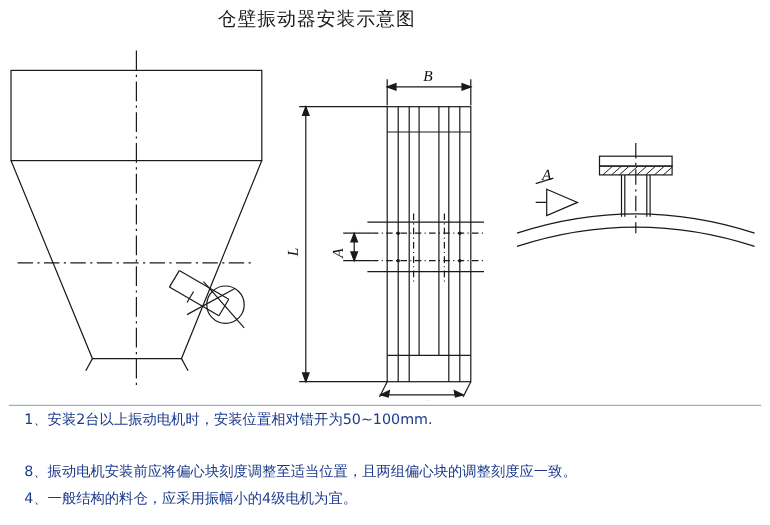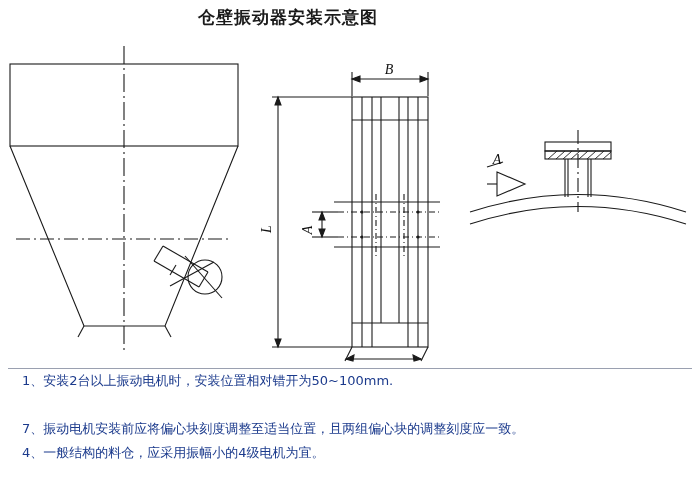--- a/index.html
+++ b/index.html
@@ -18,21 +18,21 @@
     width: 700px;
     height: 477px;
   }
   #title {
     position: absolute;
     top: 6px;
     left: 0;
     width: 576px;
     text-align: center;
     font-size: 17px;
-    font-weight: bold;
+    font-weight: normal;
     color: #1a1a1a;
     letter-spacing: 1px;
     font-family: "DejaVu Sans", sans-serif;
   }
   #drawing {
     position: absolute;
     top: 34px;
     left: 0;
     width: 700px;
     height: 330px;
@@ -208,17 +208,17 @@
       <text x="271" y="195" font-size="14" font-style="italic" font-family="Liberation Serif, serif" fill="#111" text-anchor="middle" transform="rotate(-90 271 195)">L</text>
       <text x="312" y="196" font-size="14" font-style="italic" font-family="Liberation Serif, serif" fill="#111" text-anchor="middle" transform="rotate(-90 312 196)">A</text>
       <text x="385" y="340" font-size="14" font-style="italic" font-family="Liberation Serif, serif" fill="#111" text-anchor="middle">L0</text>
       <text x="497" y="130" font-size="14" font-style="italic" font-family="Liberation Serif, serif" fill="#111" text-anchor="middle">A</text>
     </svg>
   </div>
 
   <div id="notes">
     <div class="divider"></div>
     <div class="note-line note-0">1、安装2台以上振动电机时，安装位置相对错开为50~100mm.</div>
-    <div class="note-line note-2">7、振动电机安装前应将偏心块刻度调整至适当位置，且两组偏心块的调整刻度应一致。</div>
+    <div class="note-line note-2">8、振动电机安装前应将偏心块刻度调整至适当位置，且两组偏心块的调整刻度应一致。</div>
     <div class="note-line note-3">4、一般结构的料仓，应采用振幅小的4级电机为宜。</div>
   </div>
 
 </div>
 
 </body></html>

